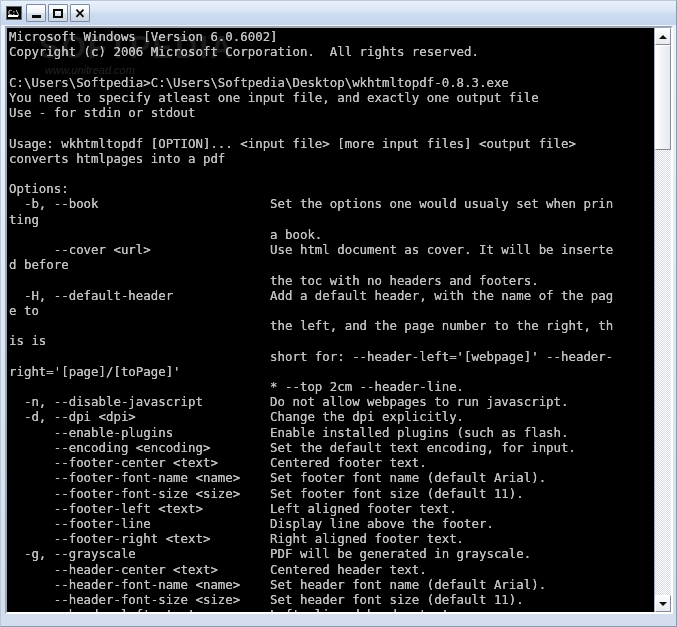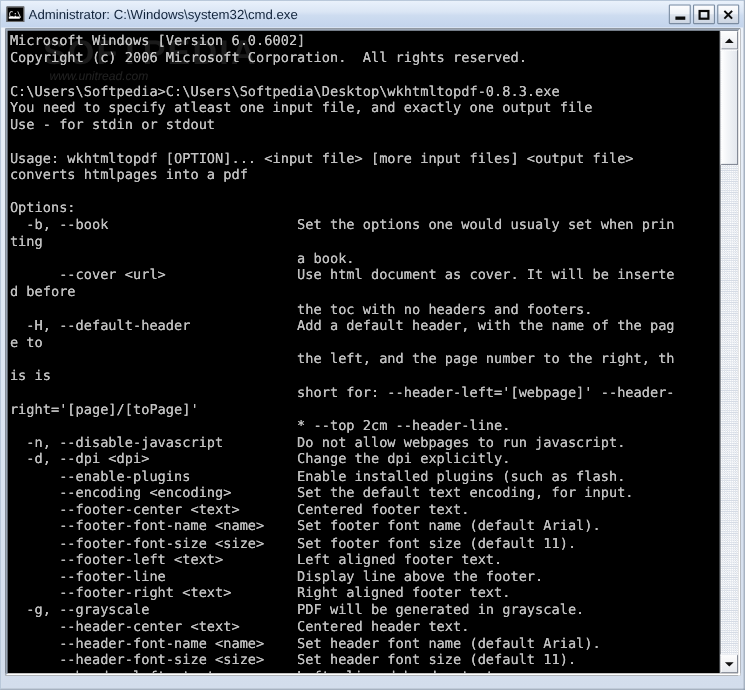--- a/index.html
+++ b/index.html
@@ -226,21 +226,20 @@
 </head>
 <body>
 
 <div class="window">
 
   <div class="titlebar">
     <div class="titlebar-icon">
       <span class="glyph">C:\</span>
       <span class="cursorbar"></span>
     </div>
-    <div class="titlebar-text">Administrator: C:\Windows\system32\cmd.exe</div>
     <div class="winbuttons">
       <div class="winbtn">
         <span class="bar"></span>
       </div>
       <div class="winbtn">
         <span class="box"></span>
       </div>
       <div class="winbtn">
         <span class="x">✕</span>
       </div>

